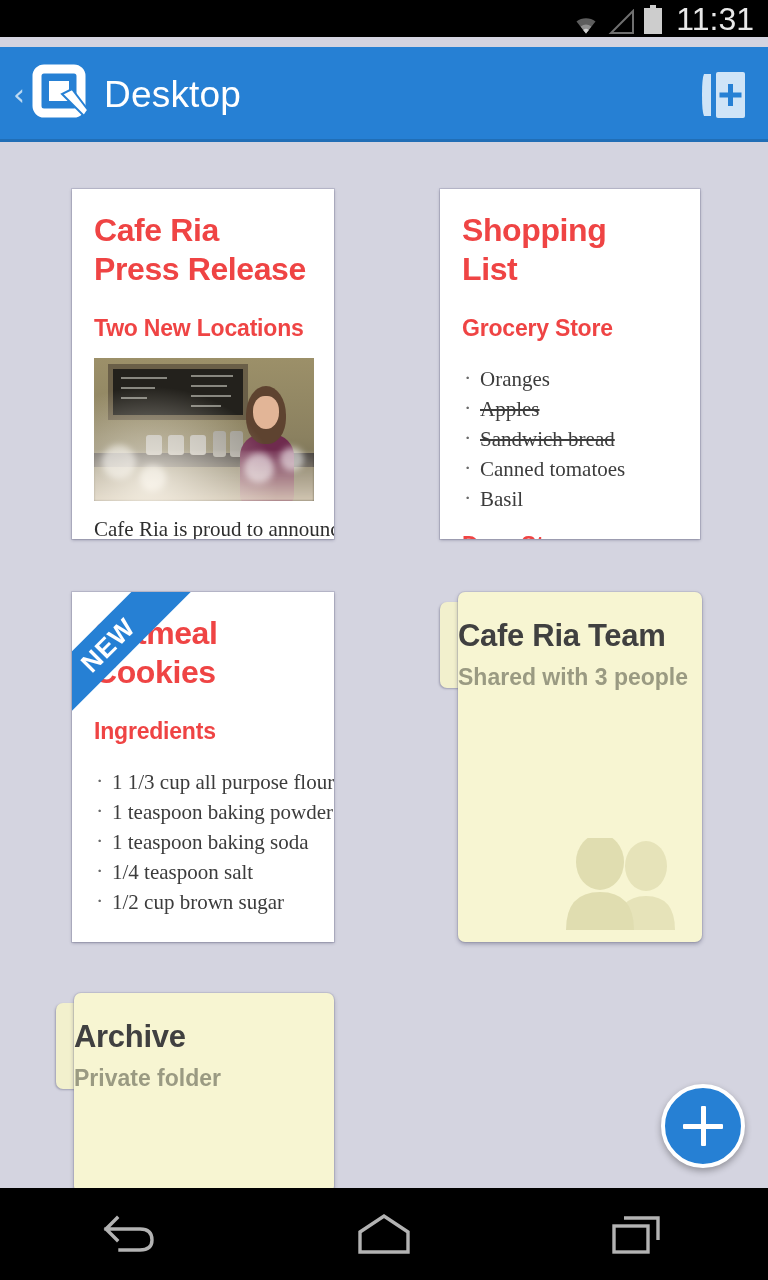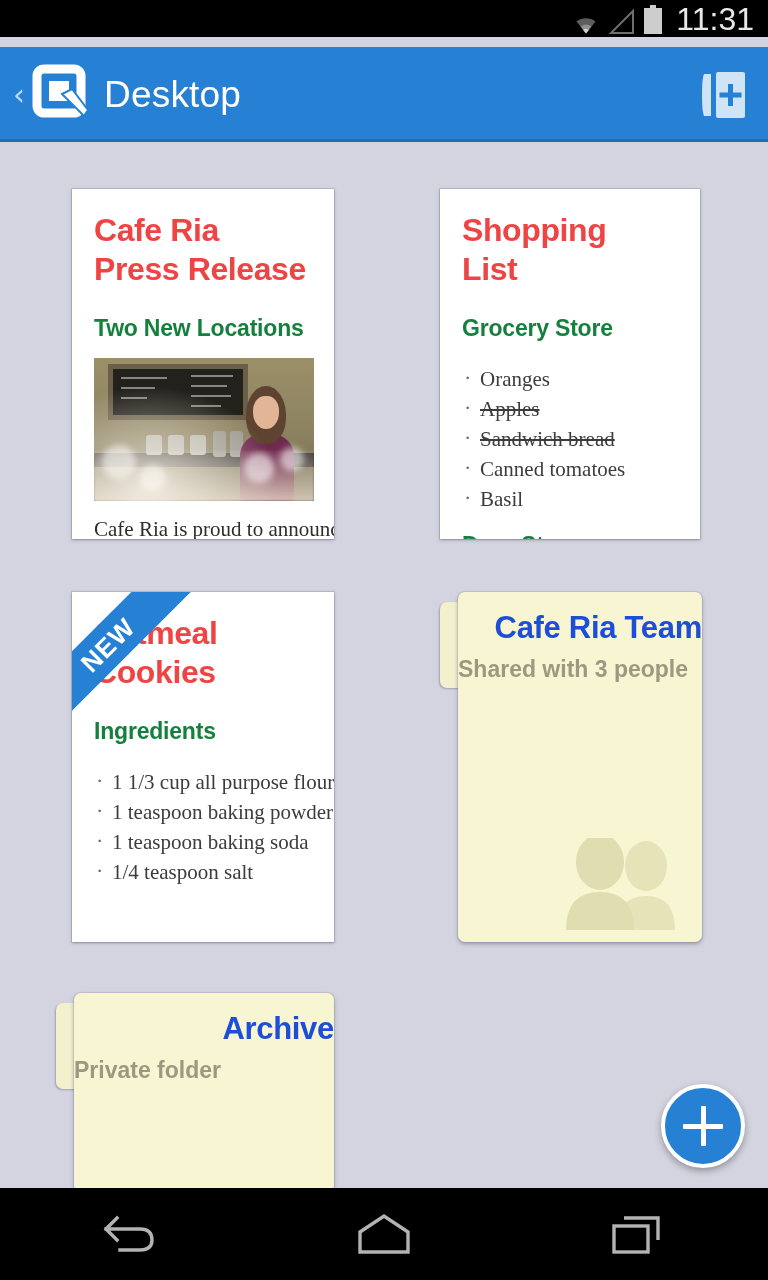--- a/index.html
+++ b/index.html
@@ -58,21 +58,21 @@
     position: absolute; background: #ffffff;
     box-shadow: 0 1px 3px rgba(60,60,90,0.42), 0 0 0 1px rgba(140,140,170,0.30);
     overflow: hidden;
   }
   .doc-card { padding: 22px 22px 0 22px; }
   .doc-title {
     font-size: 32px; font-weight: bold; color: #ef4444; line-height: 1.22;
     letter-spacing: -0.4px; font-family: "Liberation Sans", sans-serif;
   }
   .doc-sub {
-    font-size: 23px; font-weight: bold; color: #15803d; margin-top: 26px;
+    font-size: 23px; font-weight: bold; color: #ef4444; margin-top: 26px;
     letter-spacing: -0.2px; font-family: "Liberation Sans", sans-serif;
   }
   .doc-list { margin-top: 22px; list-style: none; }
   .doc-list li {
     font-family: "Liberation Serif", serif; font-size: 21px; color: #3c3c3c;
     line-height: 30px; padding-left: 18px; position: relative; white-space: nowrap;
   }
   .doc-list li::before {
     content: "\00B7"; position: absolute; left: 2px; top: -1px;
     color: #6a6a6a; font-size: 22px;
@@ -143,22 +143,22 @@
     background: #f2f0cd; border-radius: 7px 0 0 7px;
     box-shadow: -1px 1px 2px rgba(60,60,90,0.34);
   }
   .folder-body {
     position: absolute; left: 18px; top: 0; right: 0; bottom: 0;
     background: #f7f5d2; border-radius: 7px;
     box-shadow: 0 2px 4px rgba(60,60,90,0.40), 0 0 0 1px rgba(150,150,175,0.25);
     overflow: hidden;
   }
   .folder-title {
-    text-align: right; margin-top: 18px; font-size: 31px; font-weight: bold;
-    color: #1d4ed8; letter-spacing: -0.3px; font-family: "Liberation Sans", sans-serif;
+    text-align: left; margin-top: 26px; font-size: 31px; font-weight: bold;
+    color: #404040; letter-spacing: -0.3px; font-family: "Liberation Sans", sans-serif;
   }
   .folder-sub {
     text-align: left; margin-top: 10px; font-size: 23px; font-weight: bold;
     color: #9a9a82; font-family: "Liberation Sans", sans-serif;
   }
   .folder-people {
     position: absolute; right: 22px; bottom: 12px; width: 120px; height: 92px;
   }
 
   
@@ -294,20 +294,21 @@
       <div class="doc-title">
         <div>Oatmeal</div>
         <div>Cookies</div>
       </div>
       <div class="doc-sub">Ingredients</div>
       <ul class="doc-list">
         <li>1 1/3 cup all purpose flour</li>
         <li>1 teaspoon baking powder</li>
         <li>1 teaspoon baking soda</li>
         <li>1/4 teaspoon salt</li>
+        <li>1/2 cup brown sugar</li>
       </ul>
       <div class="ribbon">
         <span>NEW</span>
       </div>
     </div>
 
     <div class="folder-wrap" style="left:440px; top:447px; width:262px; height:350px;">
       <div class="folder-tab"></div>
       <div class="folder-body">
         <div class="folder-title">Cafe Ria Team</div>

